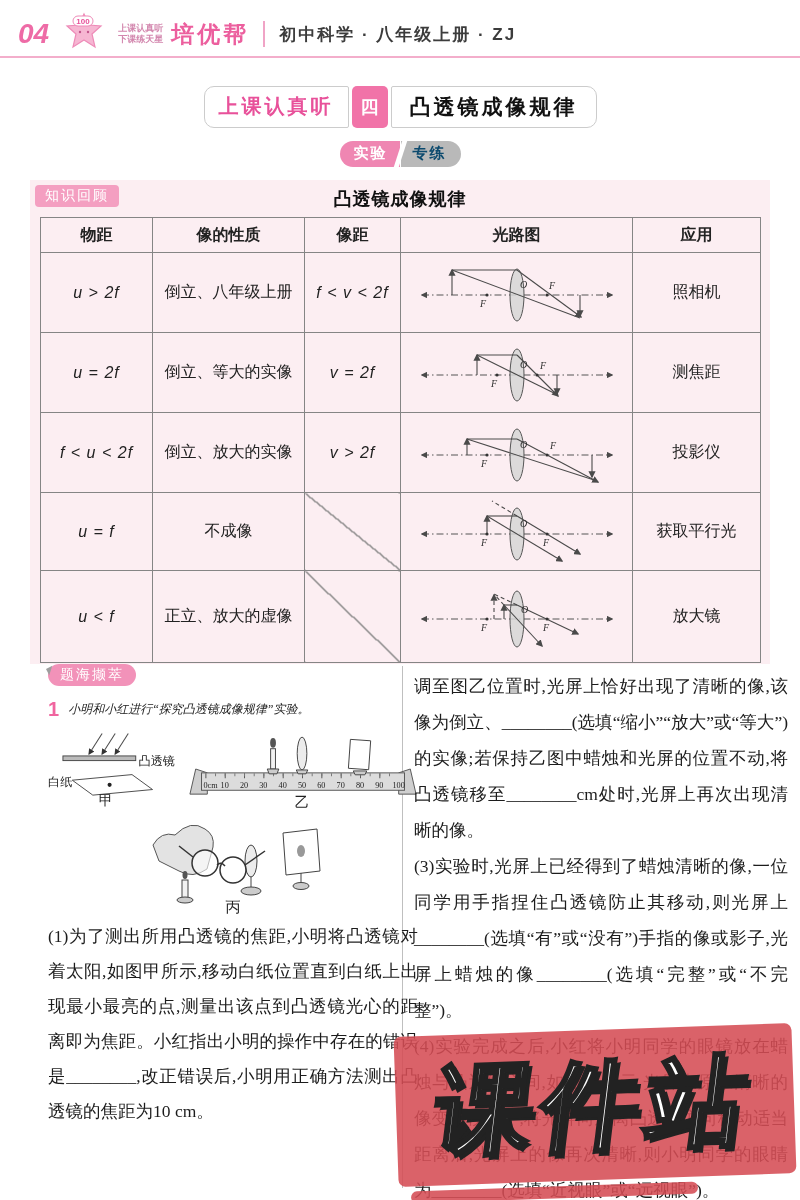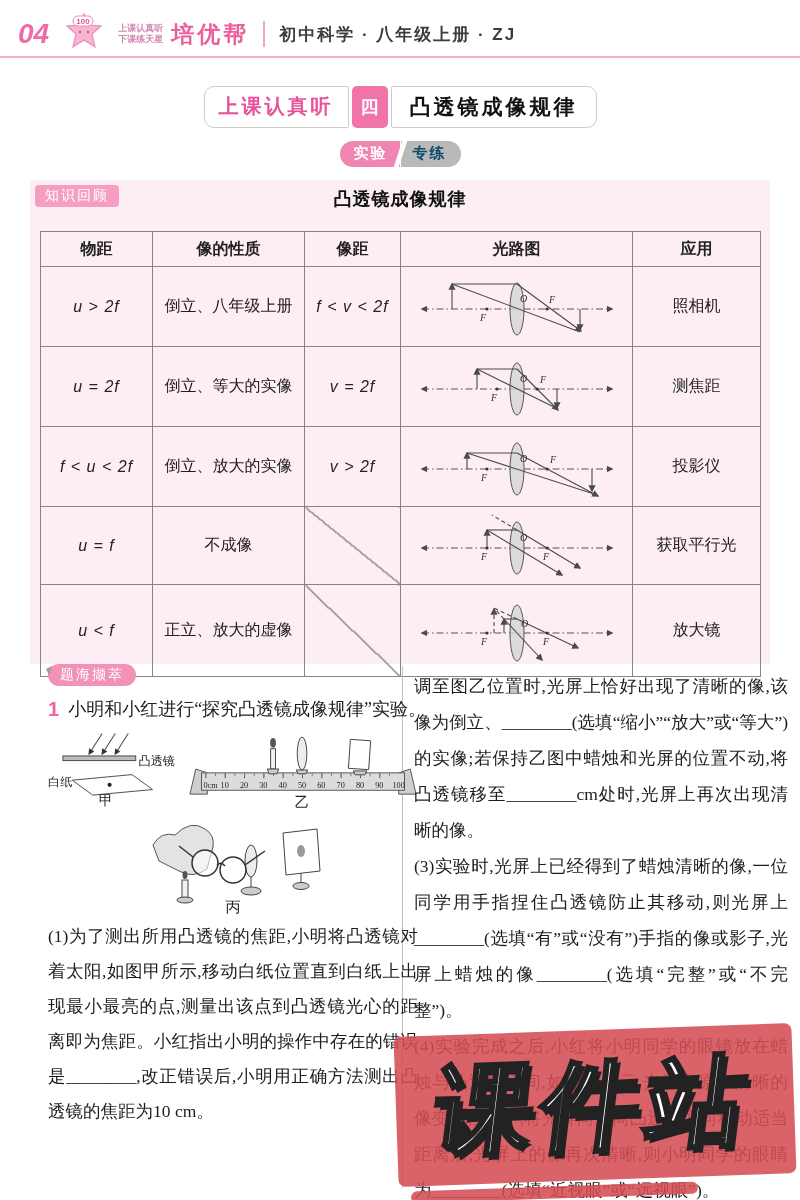--- a/index.html
+++ b/index.html
@@ -34,21 +34,21 @@
   .sec-left{background:#ef86b2;color:#fff;font-size:15px;font-weight:bold;padding:3px 12px 4px 14px;letter-spacing:2px;}
   .sec-slash{width:5px;background:#fff;transform:skewX(-18deg);margin:0 -2px;}
   .sec-right{background:#b9b9b9;color:#0c4a6e;font-size:15px;font-weight:bold;padding:3px 14px 4px 12px;letter-spacing:2px;}
 
   
   .panel{position:absolute;top:180px;left:30px;width:740px;height:484px;background:#fceef2;}
   .kb-badge{position:absolute;top:5px;left:5px;background:#f49fc1;color:#fff;font-size:14px;
           font-family:"Liberation Sans",sans-serif;padding:2px 10px;border-radius:4px;letter-spacing:2px;}
   .panel-title{position:absolute;top:7px;left:0;width:100%;text-align:center;font-weight:bold;
           font-size:18px;font-family:"Liberation Sans",sans-serif;color:#111;letter-spacing:1px;}
-  .kb-table{position:absolute;top:37px;left:10px;border-collapse:collapse;table-layout:fixed;margin-top:14px;}
+  .kb-table{position:absolute;top:37px;left:10px;border-collapse:collapse;table-layout:fixed;}
   .kb-table th,.kb-table td{border:1px solid #858585;text-align:center;vertical-align:middle;padding:0;}
   .kb-table th{font-family:"Liberation Sans",sans-serif;font-weight:bold;font-size:16px;height:34px;color:#222;}
   .kb-table td{font-size:16px;color:#222;}
   .math{font-style:italic;font-family:Liberation Sans, sans-serif;font-size:17px;letter-spacing:1px;}
   .slash-cell{background:linear-gradient(to top right,transparent calc(50% - 0.7px),
           #858585 calc(50% - 0.7px),#858585 calc(50% + 0.7px),transparent calc(50% + 0.7px));}
   .ray{stroke:#4a4a4a;stroke-width:1.1;fill:none;}
   .dash{stroke-dasharray:4 3;}
   .axis{stroke:#555;stroke-width:1;stroke-dasharray:7 3 1.5 3;}
   .lens{fill:#d6d6d6;fill-opacity:.85;stroke:#555;stroke-width:1;}
@@ -59,21 +59,21 @@
   .col-left{position:absolute;left:28px;top:664px;width:370px;margin-left:20px;}
   .col-right{position:absolute;left:414px;top:668px;width:374px;}
   .ex-badge{display:inline-block;background:#f292b9;color:#fff;font-size:14px;
           font-family:"Liberation Sans",sans-serif;padding:2px 12px;border-radius:11px;
           letter-spacing:2px;position:relative;}
   .ex-badge::before{content:"";position:absolute;left:-7px;top:0;border:5px solid transparent;
           border-right-color:#9e9e9e;transform:rotate(18deg);}
   .q-row{display:flex;margin-top:9px;align-items:flex-start;}
   .q-num{color:#f0659f;font-family:"Liberation Sans",sans-serif;font-weight:bold;font-size:20px;
           margin-right:9px;line-height:28px;}
-  .q-intro{font-size:18px;line-height:28px;white-space:nowrap;}
+  .q-intro{font-size:12px;line-height:28px;white-space:nowrap;font-style:italic;}
   .fig-row{display:flex;align-items:flex-end;margin-top:4px;}
   .fig-bing{text-align:center;margin-top:0;}
   .para{font-size:17.5px;line-height:35px;text-align:justify;margin:0;}
   .col-right .para{line-height:36px;}
   .figtext{font-size:13px;fill:#222;font-family:"Liberation Serif",serif;}
   .figcap{font-size:15px;fill:#222;font-family:"Liberation Serif",serif;}
   .ruler-num{font-size:8.5px;fill:#222;font-family:"Liberation Serif",serif;}
 
   
   .stamp{position:absolute;left:396px;top:1030px;width:398px;height:150px;z-index:5;

